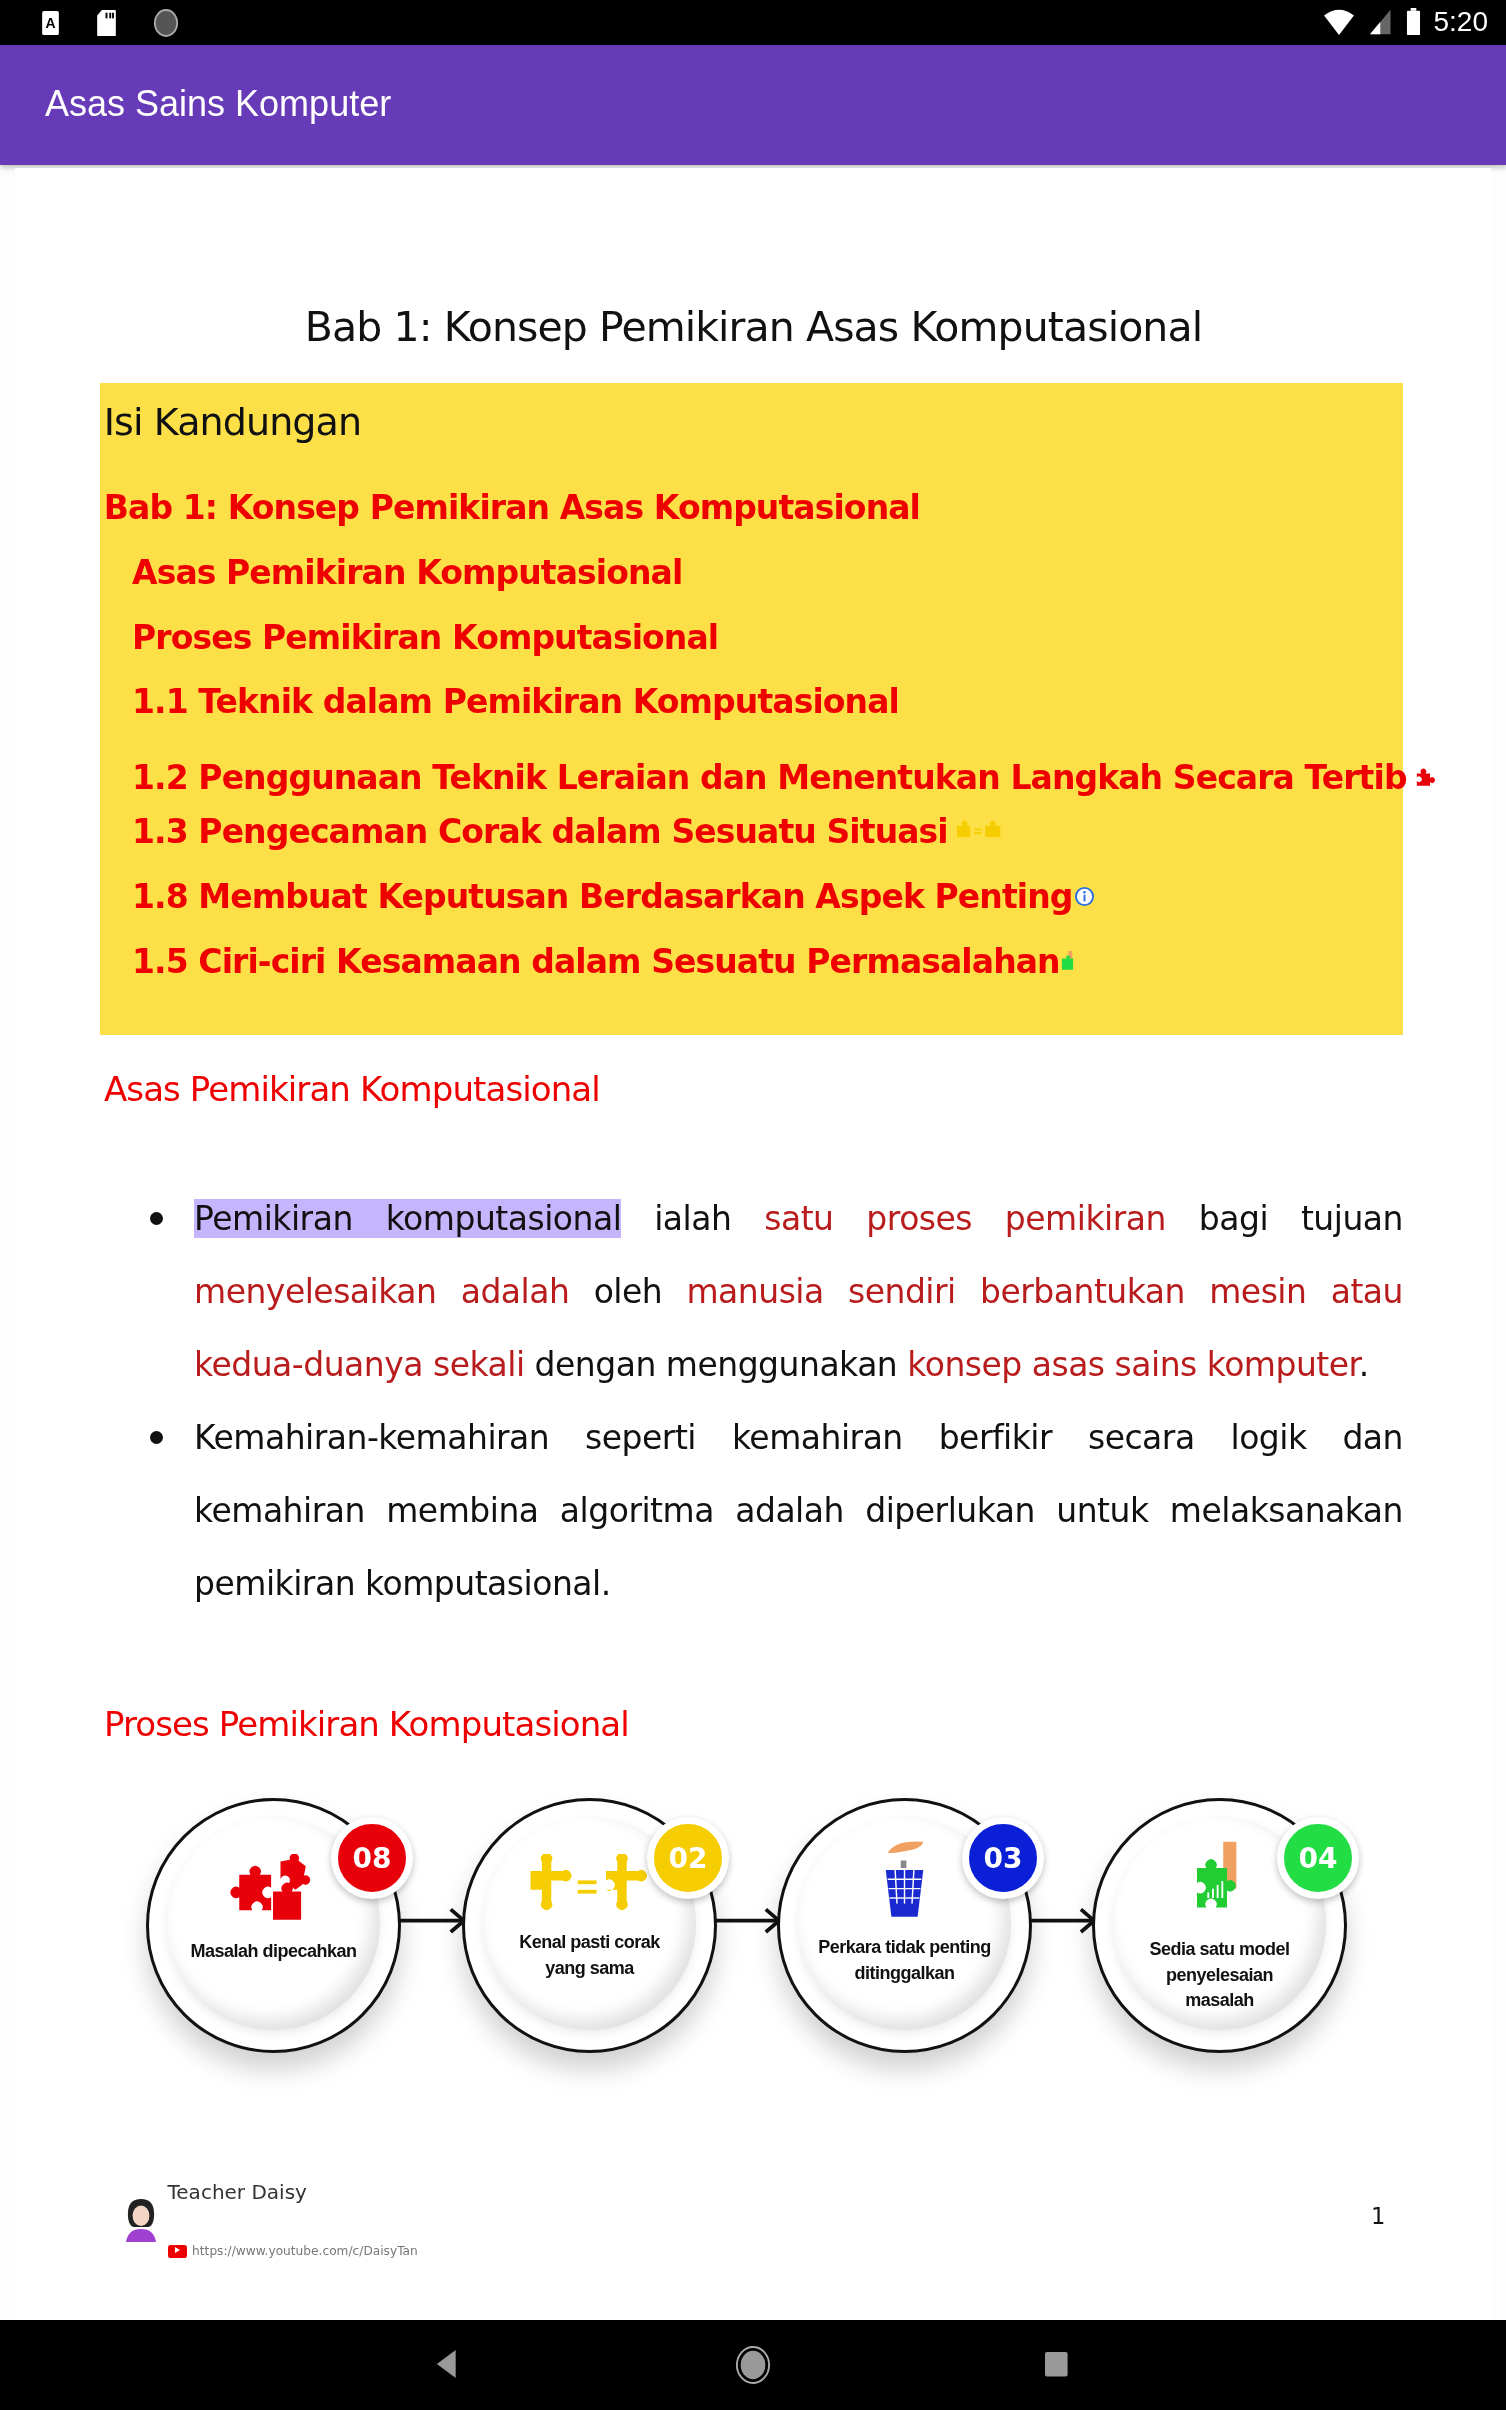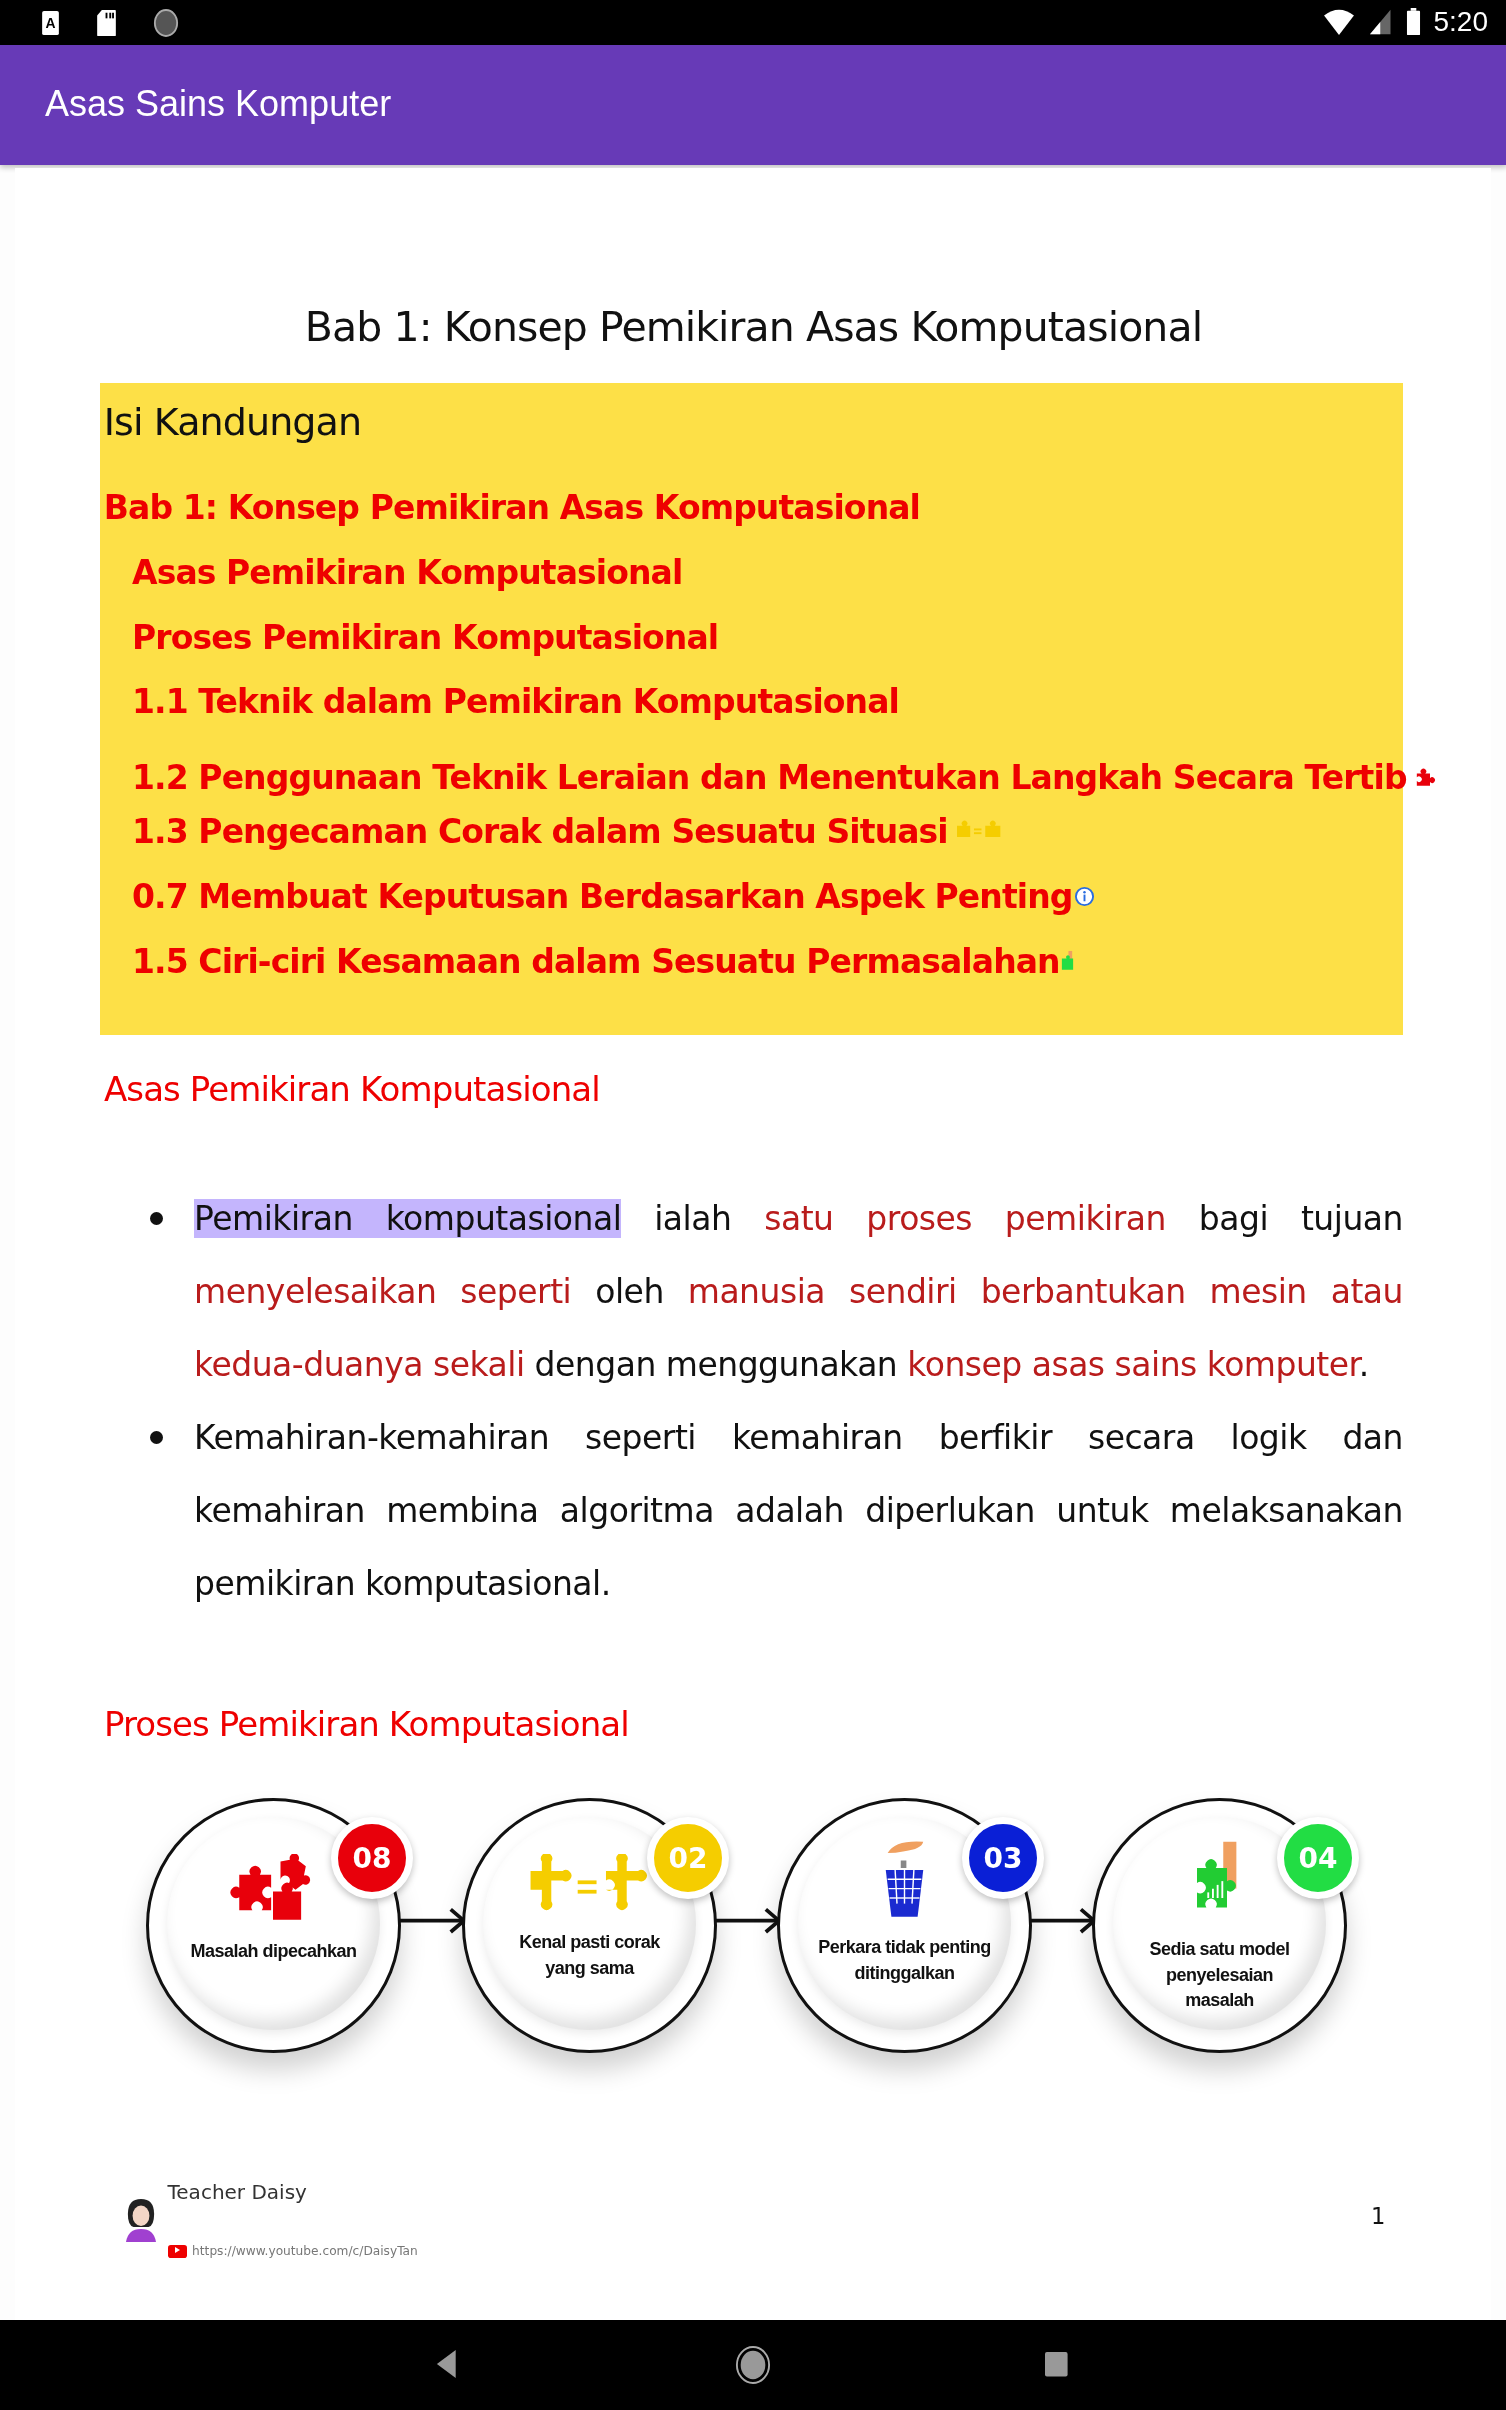--- a/index.html
+++ b/index.html
@@ -106,42 +106,42 @@
   <a class="toc-item" style="left:32px; top:429px;">
       <span>1.3 Pengecaman Corak dalam Sesuatu Situasi</span>
     <svg class="toc-icon" width="53" height="22.6" viewBox="0 0 56 24">
         <path d="M2 6h6a3 3 0 1 1 4 0h4v12H2z" fill="#f5cd00"></path>
         <rect x="20" y="9" width="8" height="2" fill="#f5cd00"></rect>
         <rect x="20" y="13" width="8" height="2" fill="#f5cd00"></rect>
         <path d="M32 6h6a3 3 0 1 1 4 0h6v12H32z" fill="#f5cd00"></path>
       </svg>
   </a>
   <a class="toc-item" style="left:32px; top:494px;">
-      <span>0.7 Membuat Keputusan Berdasarkan Aspek Penting</span>
+      <span>1.8 Membuat Keputusan Berdasarkan Aspek Penting</span>
     <svg class="toc-icon" style="margin-left:1.9px" width="21" height="21" viewBox="0 0 22 22">
         <circle cx="11" cy="11" r="9" fill="#fff" stroke="#2a6de0" stroke-width="2"></circle>
         <rect x="10" y="9" width="2" height="7" fill="#2a6de0"></rect>
         <circle cx="11" cy="6.5" r="1.3" fill="#2a6de0"></circle>
       </svg>
   </a>
   <a class="toc-item" style="left:32px; top:559px;">
       <span>1.5 Ciri-ciri Kesamaan dalam Sesuatu Permasalahan</span>
     <svg class="toc-icon" style="margin-left:0" width="15" height="24.5" viewBox="0 0 16 26">
         <path d="M9 2 L13 2 L13 12 L9 12 Z" fill="#f0a060"></path>
         <path d="M2 10h5a2 2 0 1 1 3 0h4v12H2z" fill="#22dd44"></path>
       </svg>
   </a>
 </div>
 
 <div class="sec-title" style="top:1069px;">Asas Pemikiran Komputasional</div>
 
 <div class="bullets">
   <div class="bullet">
     <span class="bullet-dot"></span>
-    <span class="hl">Pemikiran komputasional</span><span> ialah </span><span class="g">satu proses pemikiran</span><span> bagi tujuan </span><span class="g">menyelesaikan seperti</span><span> oleh </span><span class="g">manusia sendiri berbantukan mesin atau kedua-duanya sekali</span><span> dengan menggunakan </span><span class="g">konsep asas sains komputer</span><span>.</span>
+    <span class="hl">Pemikiran komputasional</span><span> ialah </span><span class="g">satu proses pemikiran</span><span> bagi tujuan </span><span class="g">menyelesaikan adalah</span><span> oleh </span><span class="g">manusia sendiri berbantukan mesin atau kedua-duanya sekali</span><span> dengan menggunakan </span><span class="g">konsep asas sains komputer</span><span>.</span>
   </div>
   <div class="bullet">
     <span class="bullet-dot"></span>
     <span>Kemahiran-kemahiran seperti kemahiran berfikir secara logik dan kemahiran membina algoritma adalah diperlukan untuk melaksanakan pemikiran komputasional.</span>
   </div>
 </div>
 
 <div class="sec-title" style="top:1704px;">Proses Pemikiran Komputasional</div>
 
 <div class="diagram">

